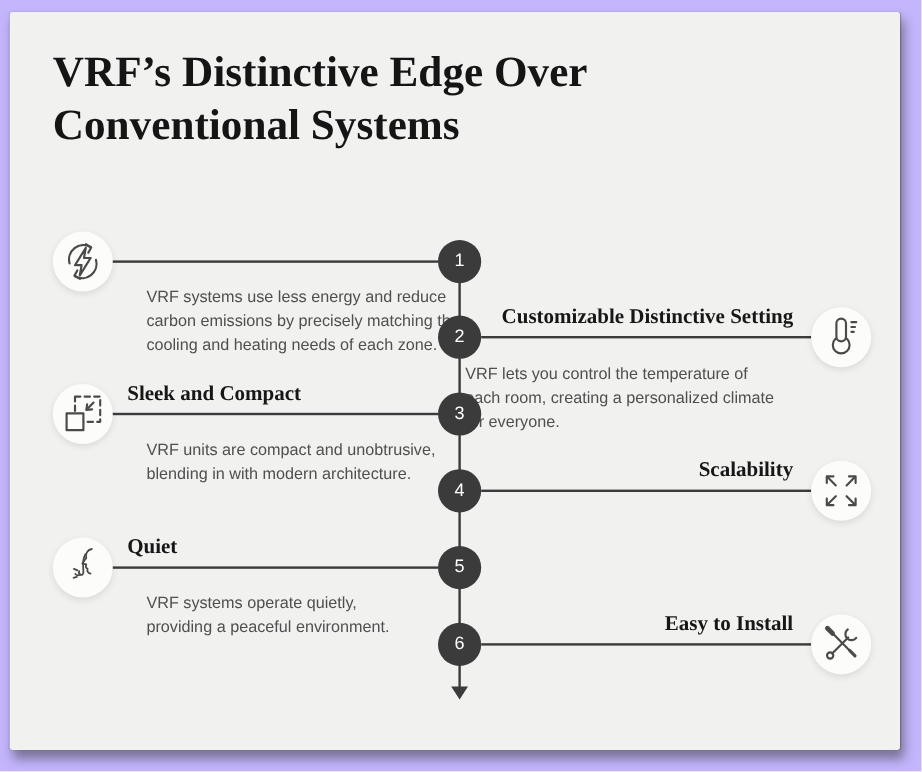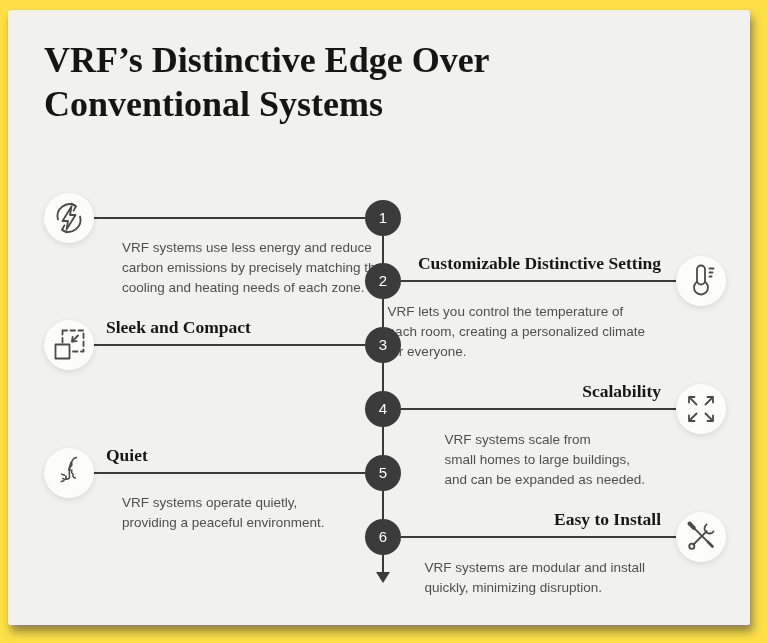--- a/index.html
+++ b/index.html
@@ -1,16 +1,16 @@
 <!DOCTYPE html>
 <html><head>
 <meta charset="utf-8">
 <style>
   html,body{margin:0;padding:0;background:#ffffff;}
-  .stage{position:relative;width:768px;height:643px;background:#fde047;overflow:hidden;
+  .stage{position:relative;width:768px;height:643px;background:#c4b5fd;overflow:hidden;
          font-family:"Liberation Sans",sans-serif;}
   .card{position:absolute;left:8px;top:10px;width:742px;height:615px;background:#f1f1f0;
         border-radius:2px;box-shadow:3px 7px 9px rgba(50,50,50,.5),0 0 1px rgba(0,0,0,.25);}
   .title{position:absolute;left:44px;top:38px;margin:0;white-space:pre-line;
          font-family:"Liberation Serif",serif;font-weight:700;font-size:36px;line-height:44px;
          color:#151515;letter-spacing:0;z-index:2;}
   .vline{position:absolute;left:382px;top:218px;width:2px;height:358px;background:#3b3b3b;z-index:1;}
   .varrow{position:absolute;left:376px;top:572px;width:0;height:0;z-index:1;
           border-left:7px solid transparent;border-right:7px solid transparent;border-top:11px solid #3b3b3b;}
   .hline{position:absolute;height:2px;background:#3b3b3b;z-index:1;}
@@ -82,37 +82,36 @@
 
   <div class="badge" style="left:44px;top:320px;">
     <svg class="ic" width="48" height="48" viewBox="0 0 48 48">
       <rect x="17.5" y="9.5" width="21" height="21" stroke-dasharray="4.5 3.5"></rect>
       <path d="M33 14.5 L27.2 20.3"></path>
         <path d="M27.6 15.9 L27 20.6 L31.7 20.2"></path>
       <rect x="10.5" y="23.5" width="14" height="14" fill="#fcfcfb"></rect>
     </svg>
   </div>
   <h2 class="heading" style="left:106px;top:317px;">Sleek and Compact</h2>
+  <p class="body" style="left:106px;top:349px;">VRF units are compact and unobtrusive,
+blending in with modern architecture.</p>
 
   <div class="badge" style="left:676px;top:384px;">
     <svg class="ic" width="48" height="48" viewBox="0 0 48 48">
       <path d="M19.5 19.5 L13 13"></path>
         <path d="M12 17.5 V12 H17.5"></path>
       <path d="M28.5 19.5 L35 13"></path>
         <path d="M30.5 12 H36 V17.5"></path>
       <path d="M19.5 28.5 L13 35"></path>
         <path d="M12 30.5 V36 H17.5"></path>
       <path d="M28.5 28.5 L35 35"></path>
         <path d="M36 30.5 V36 H30.5"></path>
     </svg>
   </div>
   <h2 class="heading r" style="right:107px;top:381px;">Scalability</h2>
-  <p class="body r" style="right:107px;top:414px;">VRF systems scale from
-small homes to large buildings,
-and can be expanded as needed.</p>
 
   <div class="badge" style="left:44px;top:448px;">
     <svg class="ic" width="48" height="48" viewBox="0 0 48 48" style="stroke-width:1.5">
       <path d="M31.5 8.5 C27.6 9.3 26 12.6 26.9 16 L23.6 20.6 L26.9 21.3 C26.1 23.1 26.6 24.4 28 25 C27.4 27 28.2 28.6 30.4 29"></path>
       <path d="M26.2 12.8 C24.6 15.8 24 19.5 24.3 23.2 L24.5 27.8 C24.6 29.6 23.2 30.4 21.9 29.8 C20.8 29.3 20.5 28.2 21 27"></path>
       <path d="M21.9 29.8 C20.4 30.7 18.8 30.5 17.8 29.3"></path>
       <path d="M19.5 26.3 L16.6 25.1"></path>
         <path d="M19 31.8 L16.3 32.5"></path>
     </svg>
   </div>
@@ -124,15 +123,13 @@
     <svg class="ic" width="48" height="48" viewBox="0 0 48 48">
       <path d="M36.5 18.5 A5 5 0 1 1 29.5 11.5"></path>
       <path d="M29.8 18.2 L16.5 31.5"></path>
         <circle cx="14.8" cy="33.2" r="2.6"></circle>
       <path d="M12.5 10.5 L16.8 14.8" style="stroke-width:4"></path>
       <path d="M16.8 14.8 L31 29"></path>
       <path d="M31 29 L35.5 33.5" style="stroke-width:2.6"></path>
     </svg>
   </div>
   <h2 class="heading r" style="right:107px;top:509px;">Easy to Install</h2>
-  <p class="body r" style="right:107px;top:542px;">VRF systems are modular and install
-quickly, minimizing disruption.</p>
 </div>
 
 </body></html>

